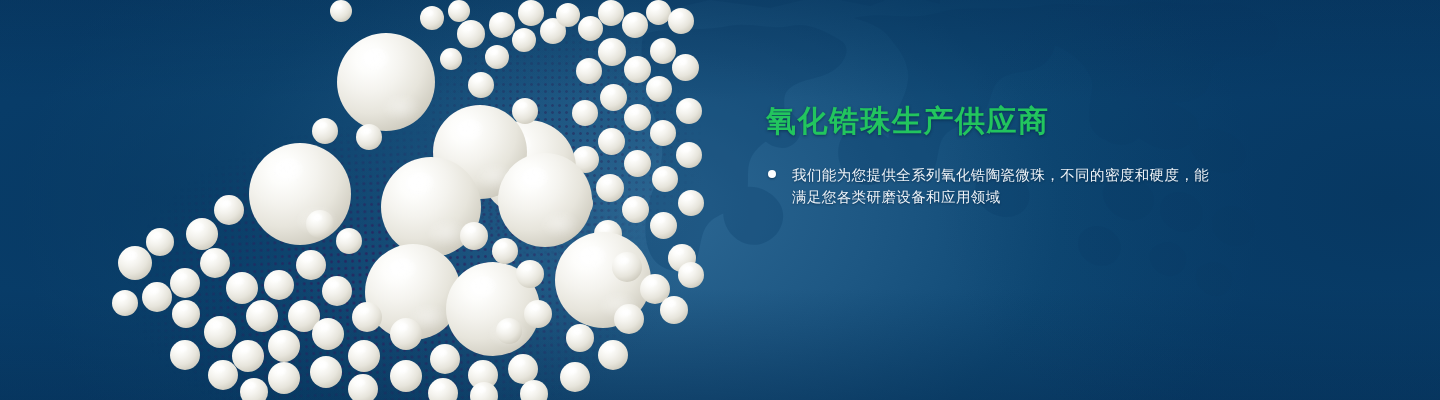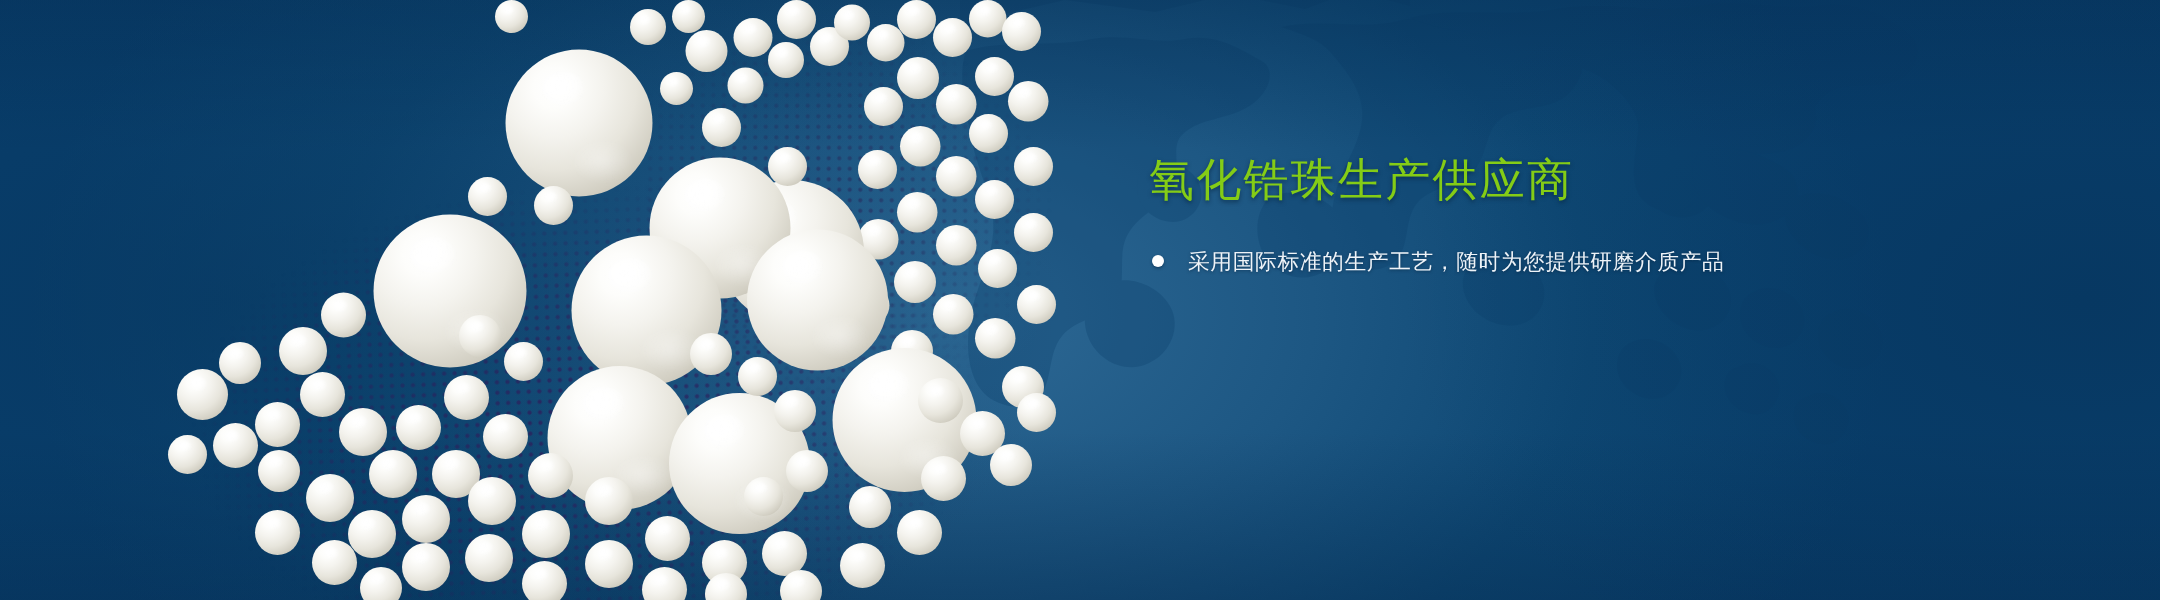--- a/index.html
+++ b/index.html
@@ -80,25 +80,25 @@
     filter:blur(2px);
   }
   .bead.sm::before{left:26%;top:16%;width:34%;height:28%;filter:blur(.6px);}
   .bead.sm::after{display:none;}
 
   
   #copy{
     position:absolute;left:764px;top:104px;width:560px;
   }
   #title{
-    color:#84cc16;
+    color:#22c55e;
     font-size:30px;
     line-height:34px;
     letter-spacing:1.5px;
-    font-weight:400;
+    font-weight:700;
     text-shadow:0 1px 3px rgba(2,26,50,.55);
     margin:0 0 26px 2px;
     white-space:nowrap;
   }
   .bullet-row{
     display:flex;
     align-items:flex-start;
     margin-bottom:7px;
   }
   .dot{
@@ -257,18 +257,18 @@
       <div class="bead sm" style="left: 330px; top: 0px; width: 22px; height: 22px;"></div>
       <div class="bead sm" style="left: 512px; top: 98px; width: 26px; height: 26px;"></div>
     </div>
 
   <div id="copy">
     <h1 id="title">氧化锆珠生产供应商</h1>
 
     <div id="bullet-list">
         <div class="bullet-row">
           <span class="dot"></span>
-          <div class="btext">采用国际标准的生产工艺，随时为您提供研磨介质产品</div>
+          <div class="btext">我们能为您提供全系列氧化锆陶瓷微珠，不同的密度和硬度，能满足您各类研磨设备和应用领域</div>
         </div>
       </div>
   </div>
 
 </div>
 
 </body></html>

